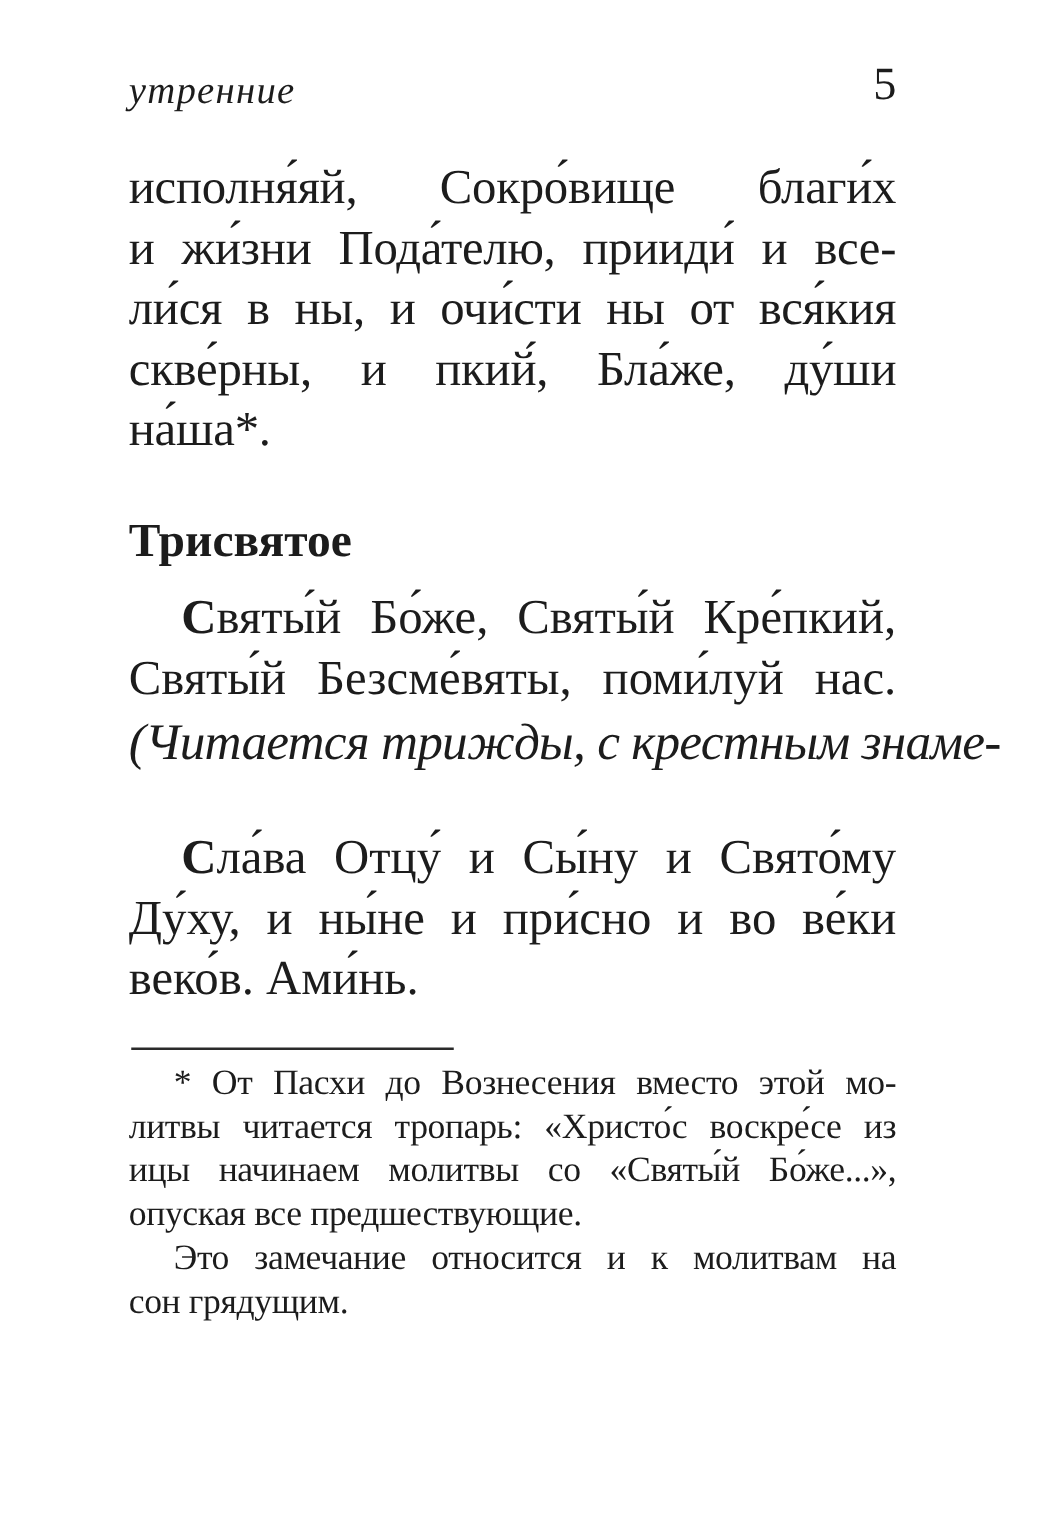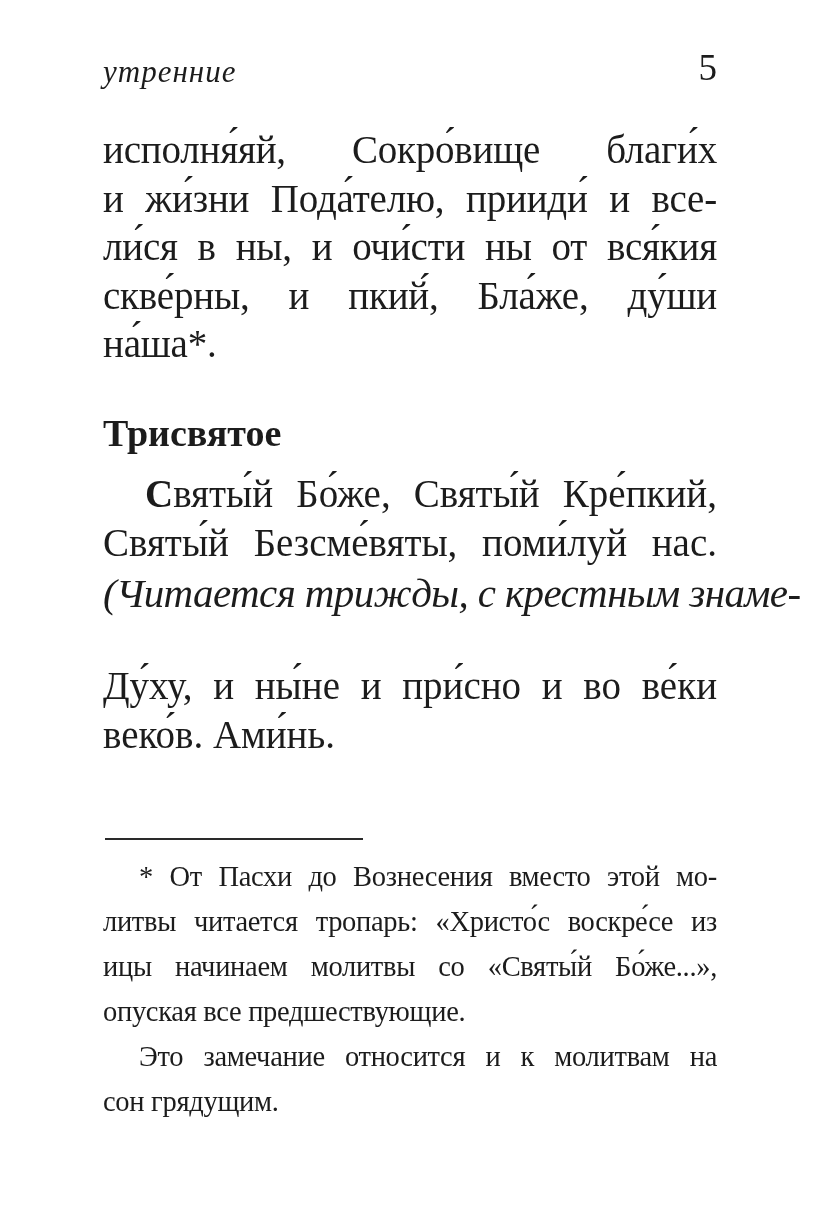--- a/index.html
+++ b/index.html
@@ -109,21 +109,21 @@
     }
     .footnote {
       position: absolute;
       top: 849px;
       left: 0;
       width: 614px;
       font-size: 28.5px;
       line-height: 35px;
       letter-spacing: -0.3px;
     }
-    .footnote .line { display: block; white-space: nowrap; text-align: justify; text-align-last: justify; margin-top: 10px; }
+    .footnote .line { display: block; white-space: nowrap; text-align: justify; text-align-last: justify; }
     .footnote .line.last { text-align-last: left; }
     .footnote .indent { padding-left: 36px; }
     .footnote .ital { font-style: italic; }
   </style>
 </head>
 <body>
 
 <div class="page">
 
   <div class="running-head">
@@ -144,20 +144,21 @@
   <div class="section trisagion">
     <span class="line indent"><span class="dropcap-bold">С</span><span>вяты́й Бо́же, Святы́й Кре́пкий,</span></span>
     <span class="line">Святы́й Безсме́вяты, поми́луй нас.</span>
   </div>
 
   <div class="rubric">
     <span class="line">(Читается трижды, с крестным знаме-</span>
   </div>
 
   <div class="section glory">
+    <span class="line indent"><span class="dropcap-bold">С</span><span>ла́ва Отцу́ и Сы́ну и Свято́му</span></span>
     <span class="line">Ду́ху, и ны́не и при́сно и во ве́ки</span>
     <span class="line last">веко́в. Ами́нь.</span>
   </div>
 
   <div class="footnote-rule"></div>
 
   <div class="footnote">
     <span class="line indent">* От Пасхи до Вознесения вместо этой мо-</span>
     <span class="line">литвы читается тропарь: «Христо́с воскре́се из</span>
     <span class="line">ицы начинаем молитвы со «Святы́й Бо́же...»,</span>

